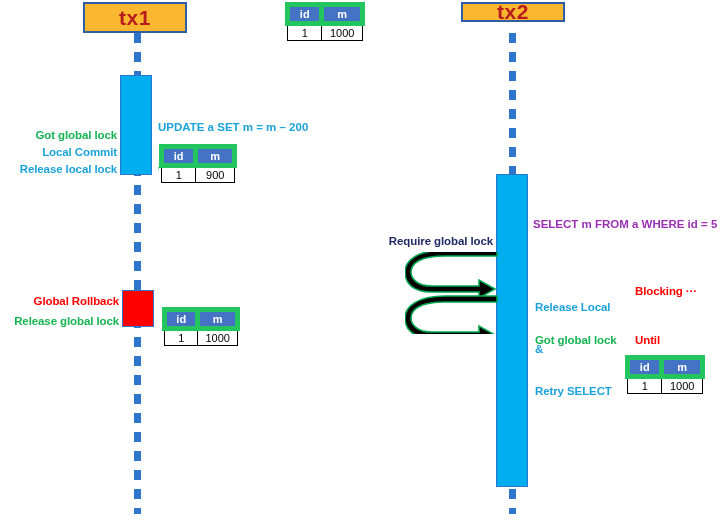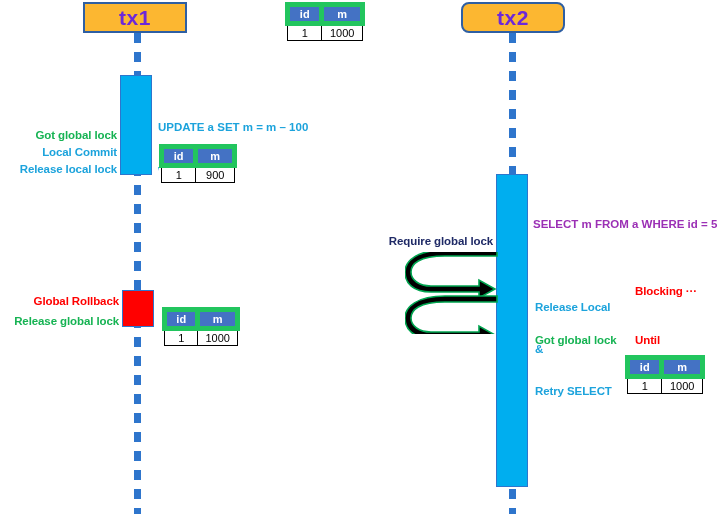--- a/index.html
+++ b/index.html
@@ -14,21 +14,21 @@
     background: #ffffff;
     font-family: "Liberation Sans", sans-serif;
     overflow: hidden;
   }
   
   .actor-box {
     position: absolute;
     box-sizing: border-box;
     background: #FCB731;
     border: 2px solid #2E5FA3;
-    color: #6d28d9;
+    color: #b91c1c;
     font-weight: bold;
     font-size: 21px;
     letter-spacing: .5px;
     display: flex;
     align-items: center;
     justify-content: center;
   }
   
   .lifeline {
     position: absolute;
@@ -116,25 +116,25 @@
 
   <div class="lbl r c-cyan" style="left:0px; top:145px; width:117px;">Local Commit</div>
 
   <div class="lbl r c-cyan" style="left:0px; top:162px; width:117px;">Release local lock</div>
 
   <div class="lbl r c-red" style="left:0px; top:294px; width:119px;">Global Rollback</div>
 
   <div class="lbl r c-green" style="left:0px; top:314px; width:119px;">Release global lock</div>
 
   <div class="sql c-cyan" style="left:158px; top:91px;">
-    <div>UPDATE a SET m = m – 100</div>
+    <div>UPDATE a SET m = m – 200</div>
     <div>WHERE id = 1;</div>
   </div>
 
-  <div class="actor-box" style="left:461px; top:2px; width:104px; height:31px;border-radius:8px;">
+  <div class="actor-box" style="left:461px; top:2px; width:104px; height:20px;">
     <span>tx2</span>
   </div>
 
   <div class="lifeline" style="left:509px; top:33px; height:481px;"></div>
 
   <div class="activation" style="left:496px; top:174px; width:32px; height:313px;"></div>
 
   <div class="sql c-purple" style="left:533px; top:188px;">
     <div>SELECT m FROM a WHERE id = 5</div>
   </div>

